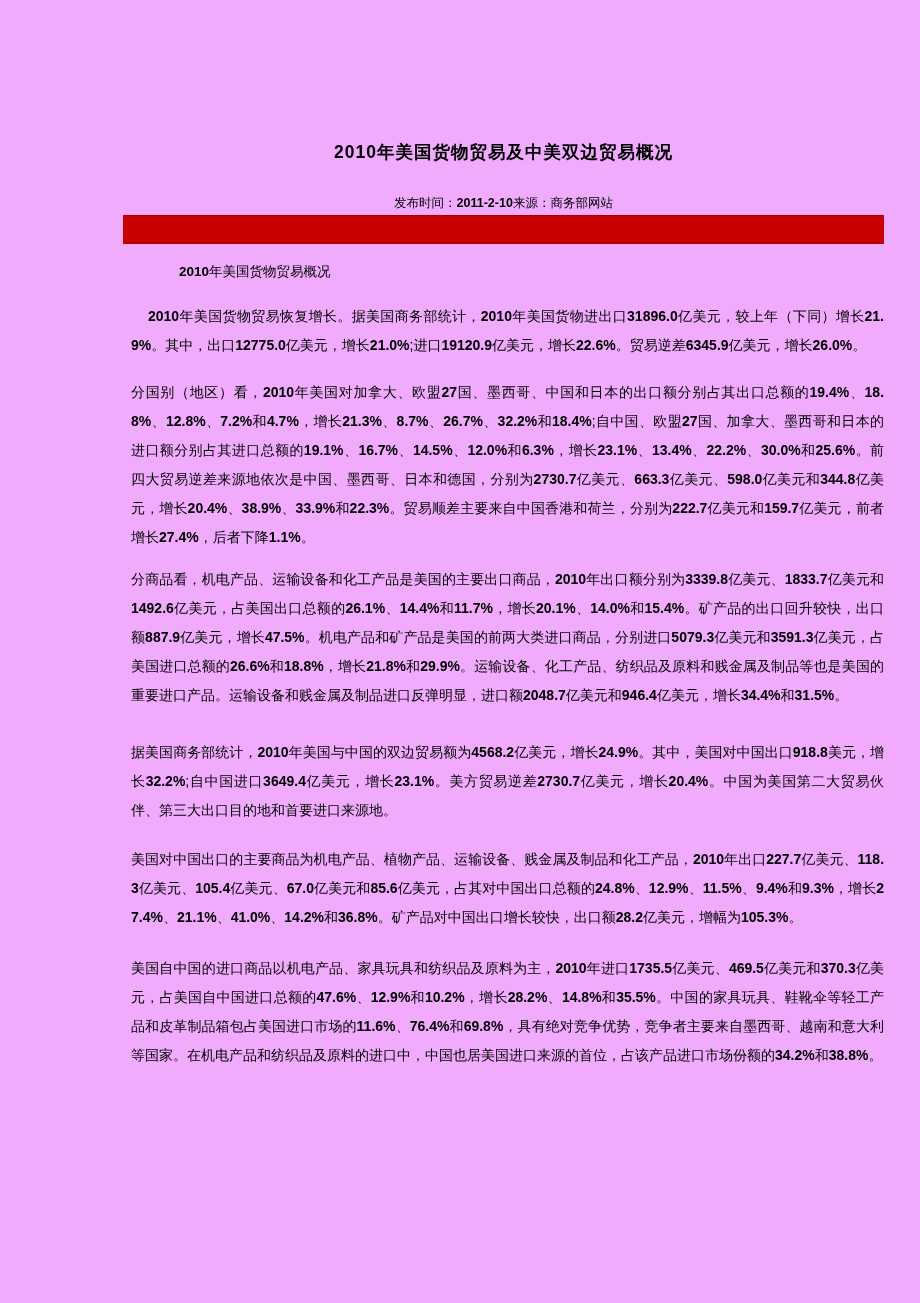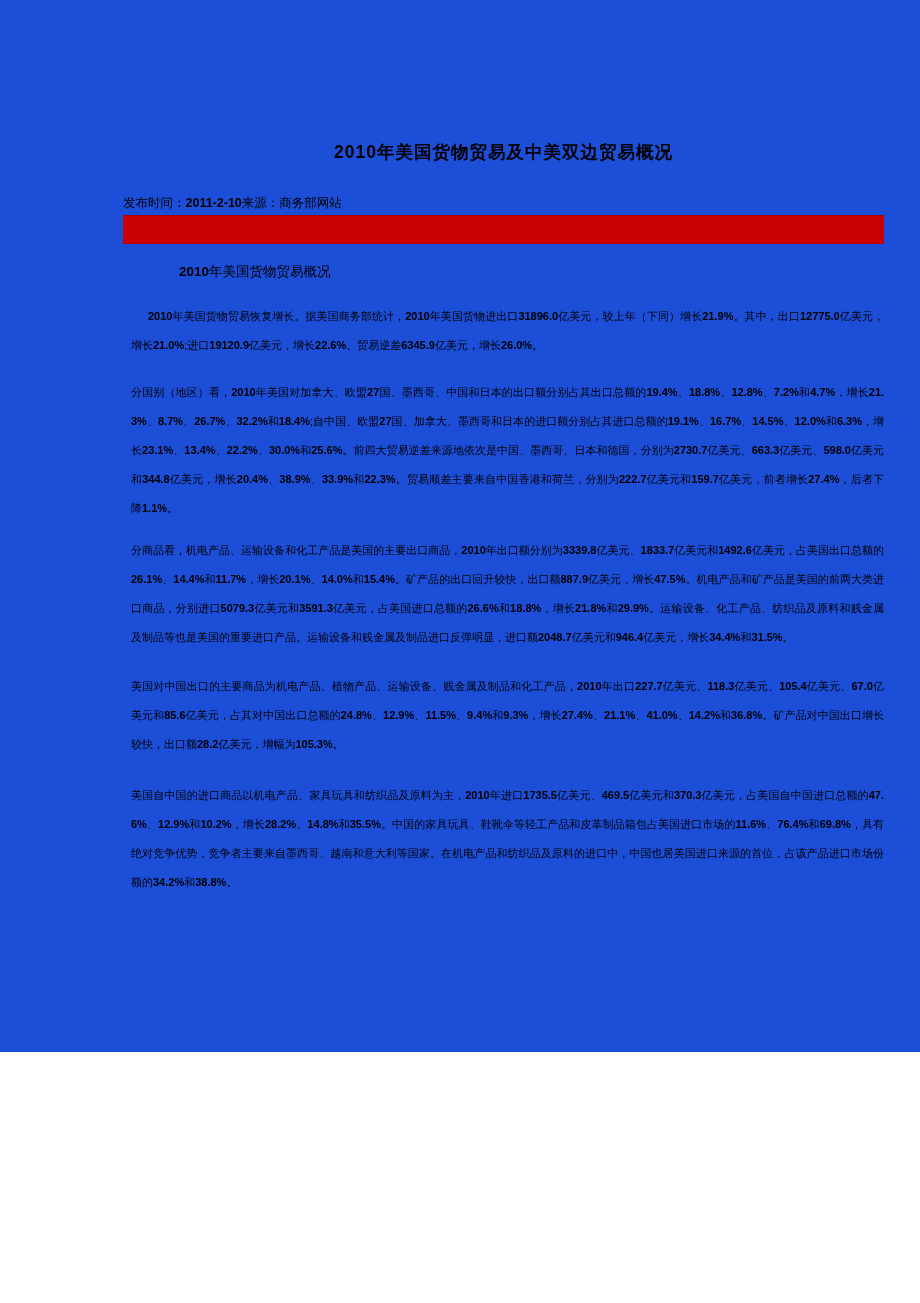--- a/index.html
+++ b/index.html
@@ -10,39 +10,39 @@
   body {
     width: 920px;
     height: 1303px;
     overflow: hidden;
     font-family: "Liberation Sans", "DejaVu Sans", sans-serif;
     color: #000000;
   }
   .page {
     position: relative;
     width: 920px;
-    height: 1052px;
-    background: #1d4ed8;
+    height: 1303px;
+    background: #f0abfc;
   }
   .content {
     width: 761px;
     margin-left: 123px;
   }
   .doc-title {
     margin: 0;
     padding-top: 141px;
     font-size: 17.5px;
     font-weight: bold;
     text-align: center;
     line-height: 22px;
     letter-spacing: 1px;
   }
   .dateline {
     margin-top: 33px;
-    text-align: left;
+    text-align: center;
     font-size: 12.5px;
     line-height: 14px;
   }
   .dateline .date-val { font-weight: bold; }
   .red-bar {
     margin-top: 5px;
     height: 27px;
     background: #cc0000;
     background-image: repeating-linear-gradient(
       0deg,
@@ -56,21 +56,21 @@
     font-size: 13.5px;
     font-weight: normal;
     line-height: 16px;
   }
   .sec-heading b { font-weight: bold; }
   .h-sec1 { margin-top: 20px; padding-left: 56px; }
   .h-sec2 { margin-top: 32px; padding-left: 36px; }
   .body-par {
     margin: 0;
     padding-left: 8px;
-    font-size: 11px;
+    font-size: 14px;
     line-height: 29px;
     text-align: justify;
     word-break: break-all;
   }
   .body-par b { font-weight: bold; }
   .p1 { margin-top: 22px; text-indent: 17px; }
   .p2 { margin-top: 18px; }
   .p3 { margin-top: 13px; }
   .p3b { margin-top: 0; }
   .p4 { margin-top: 28px; }
@@ -94,19 +94,20 @@
     <h2 class="sec-heading h-sec1"><b>2010</b>年美国货物贸易概况</h2>
 
     <p class="body-par p1"><b>2010</b>年美国货物贸易恢复增长。据美国商务部统计，<b>2010</b>年美国货物进出口<b>31896.0</b>亿美元，较上年（下同）增长<b>21.9%</b>。其中，出口<b>12775.0</b>亿美元，增长<b>21.0%</b>;进口<b>19120.9</b>亿美元，增长<b>22.6%</b>。贸易逆差<b>6345.9</b>亿美元，增长<b>26.0%</b>。</p>
 
     <p class="body-par p2">分国别（地区）看，<b>2010</b>年美国对加拿大、欧盟<b>27</b>国、墨西哥、中国和日本的出口额分别占其出口总额的<b>19.4%</b>、<b>18.8%</b>、<b>12.8%</b>、<b>7.2%</b>和<b>4.7%</b>，增长<b>21.3%</b>、<b>8.7%</b>、<b>26.7%</b>、<b>32.2%</b>和<b>18.4%</b>;自中国、欧盟<b>27</b>国、加拿大、墨西哥和日本的进口额分别占其进口总额的<b>19.1%</b>、<b>16.7%</b>、<b>14.5%</b>、<b>12.0%</b>和<b>6.3%</b>，增长<b>23.1%</b>、<b>13.4%</b>、<b>22.2%</b>、<b>30.0%</b>和<b>25.6%</b>。前四大贸易逆差来源地依次是中国、墨西哥、日本和德国，分别为<b>2730.7</b>亿美元、<b>663.3</b>亿美元、<b>598.0</b>亿美元和<b>344.8</b>亿美元，增长<b>20.4%</b>、<b>38.9%</b>、<b>33.9%</b>和<b>22.3%</b>。贸易顺差主要来自中国香港和荷兰，分别为<b>222.7</b>亿美元和<b>159.7</b>亿美元，前者增长<b>27.4%</b>，后者下降<b>1.1%</b>。</p>
 
     <p class="body-par p3">分商品看，机电产品、运输设备和化工产品是美国的主要出口商品，<b>2010</b>年出口额分别为<b>3339.8</b>亿美元、<b>1833.7</b>亿美元和<b>1492.6</b>亿美元，占美国出口总额的<b>26.1%</b>、<b>14.4%</b>和<b>11.7%</b>，增长<b>20.1%</b>、<b>14.0%</b>和<b>15.4%</b>。矿产品的出口回升较快，出口额<b>887.9</b>亿美元，增长<b>47.5%</b>。机电产品和矿产品是美国的前两大类进口商品，分别进口<b>5079.3</b>亿美元和<b>3591.3</b>亿美元，占美国进口总额的<b>26.6%</b>和<b>18.8%</b>，增长<b>21.8%</b>和<b>29.9%</b>。运输设备、化工产品、纺织品及原料和贱金属及制品等也是美国的重要进口产品。运输设备和贱金属及制品进口反弹明显，进口额<b>2048.7</b>亿美元和<b>946.4</b>亿美元，增长<b>34.4%</b>和<b>31.5%</b>。</p>
 
 
 
+    <p class="body-par p4">据美国商务部统计，<b>2010</b>年美国与中国的双边贸易额为<b>4568.2</b>亿美元，增长<b>24.9%</b>。其中，美国对中国出口<b>918.8</b>美元，增长<b>32.2%</b>;自中国进口<b>3649.4</b>亿美元，增长<b>23.1%</b>。美方贸易逆差<b>2730.7</b>亿美元，增长<b>20.4%</b>。中国为美国第二大贸易伙伴、第三大出口目的地和首要进口来源地。</p>
 
     <p class="body-par p5">美国对中国出口的主要商品为机电产品、植物产品、运输设备、贱金属及制品和化工产品，<b>2010</b>年出口<b>227.7</b>亿美元、<b>118.3</b>亿美元、<b>105.4</b>亿美元、<b>67.0</b>亿美元和<b>85.6</b>亿美元，占其对中国出口总额的<b>24.8%</b>、<b>12.9%</b>、<b>11.5%</b>、<b>9.4%</b>和<b>9.3%</b>，增长<b>27.4%</b>、<b>21.1%</b>、<b>41.0%</b>、<b>14.2%</b>和<b>36.8%</b>。矿产品对中国出口增长较快，出口额<b>28.2</b>亿美元，增幅为<b>105.3%</b>。</p>
 
     <p class="body-par p6">美国自中国的进口商品以机电产品、家具玩具和纺织品及原料为主，<b>2010</b>年进口<b>1735.5</b>亿美元、<b>469.5</b>亿美元和<b>370.3</b>亿美元，占美国自中国进口总额的<b>47.6%</b>、<b>12.9%</b>和<b>10.2%</b>，增长<b>28.2%</b>、<b>14.8%</b>和<b>35.5%</b>。中国的家具玩具、鞋靴伞等轻工产品和皮革制品箱包占美国进口市场的<b>11.6%</b>、<b>76.4%</b>和<b>69.8%</b>，具有绝对竞争优势，竞争者主要来自墨西哥、越南和意大利等国家。在机电产品和纺织品及原料的进口中，中国也居美国进口来源的首位，占该产品进口市场份额的<b>34.2%</b>和<b>38.8%</b>。</p>
 
   </div>
 </div>
 
 </body></html>

